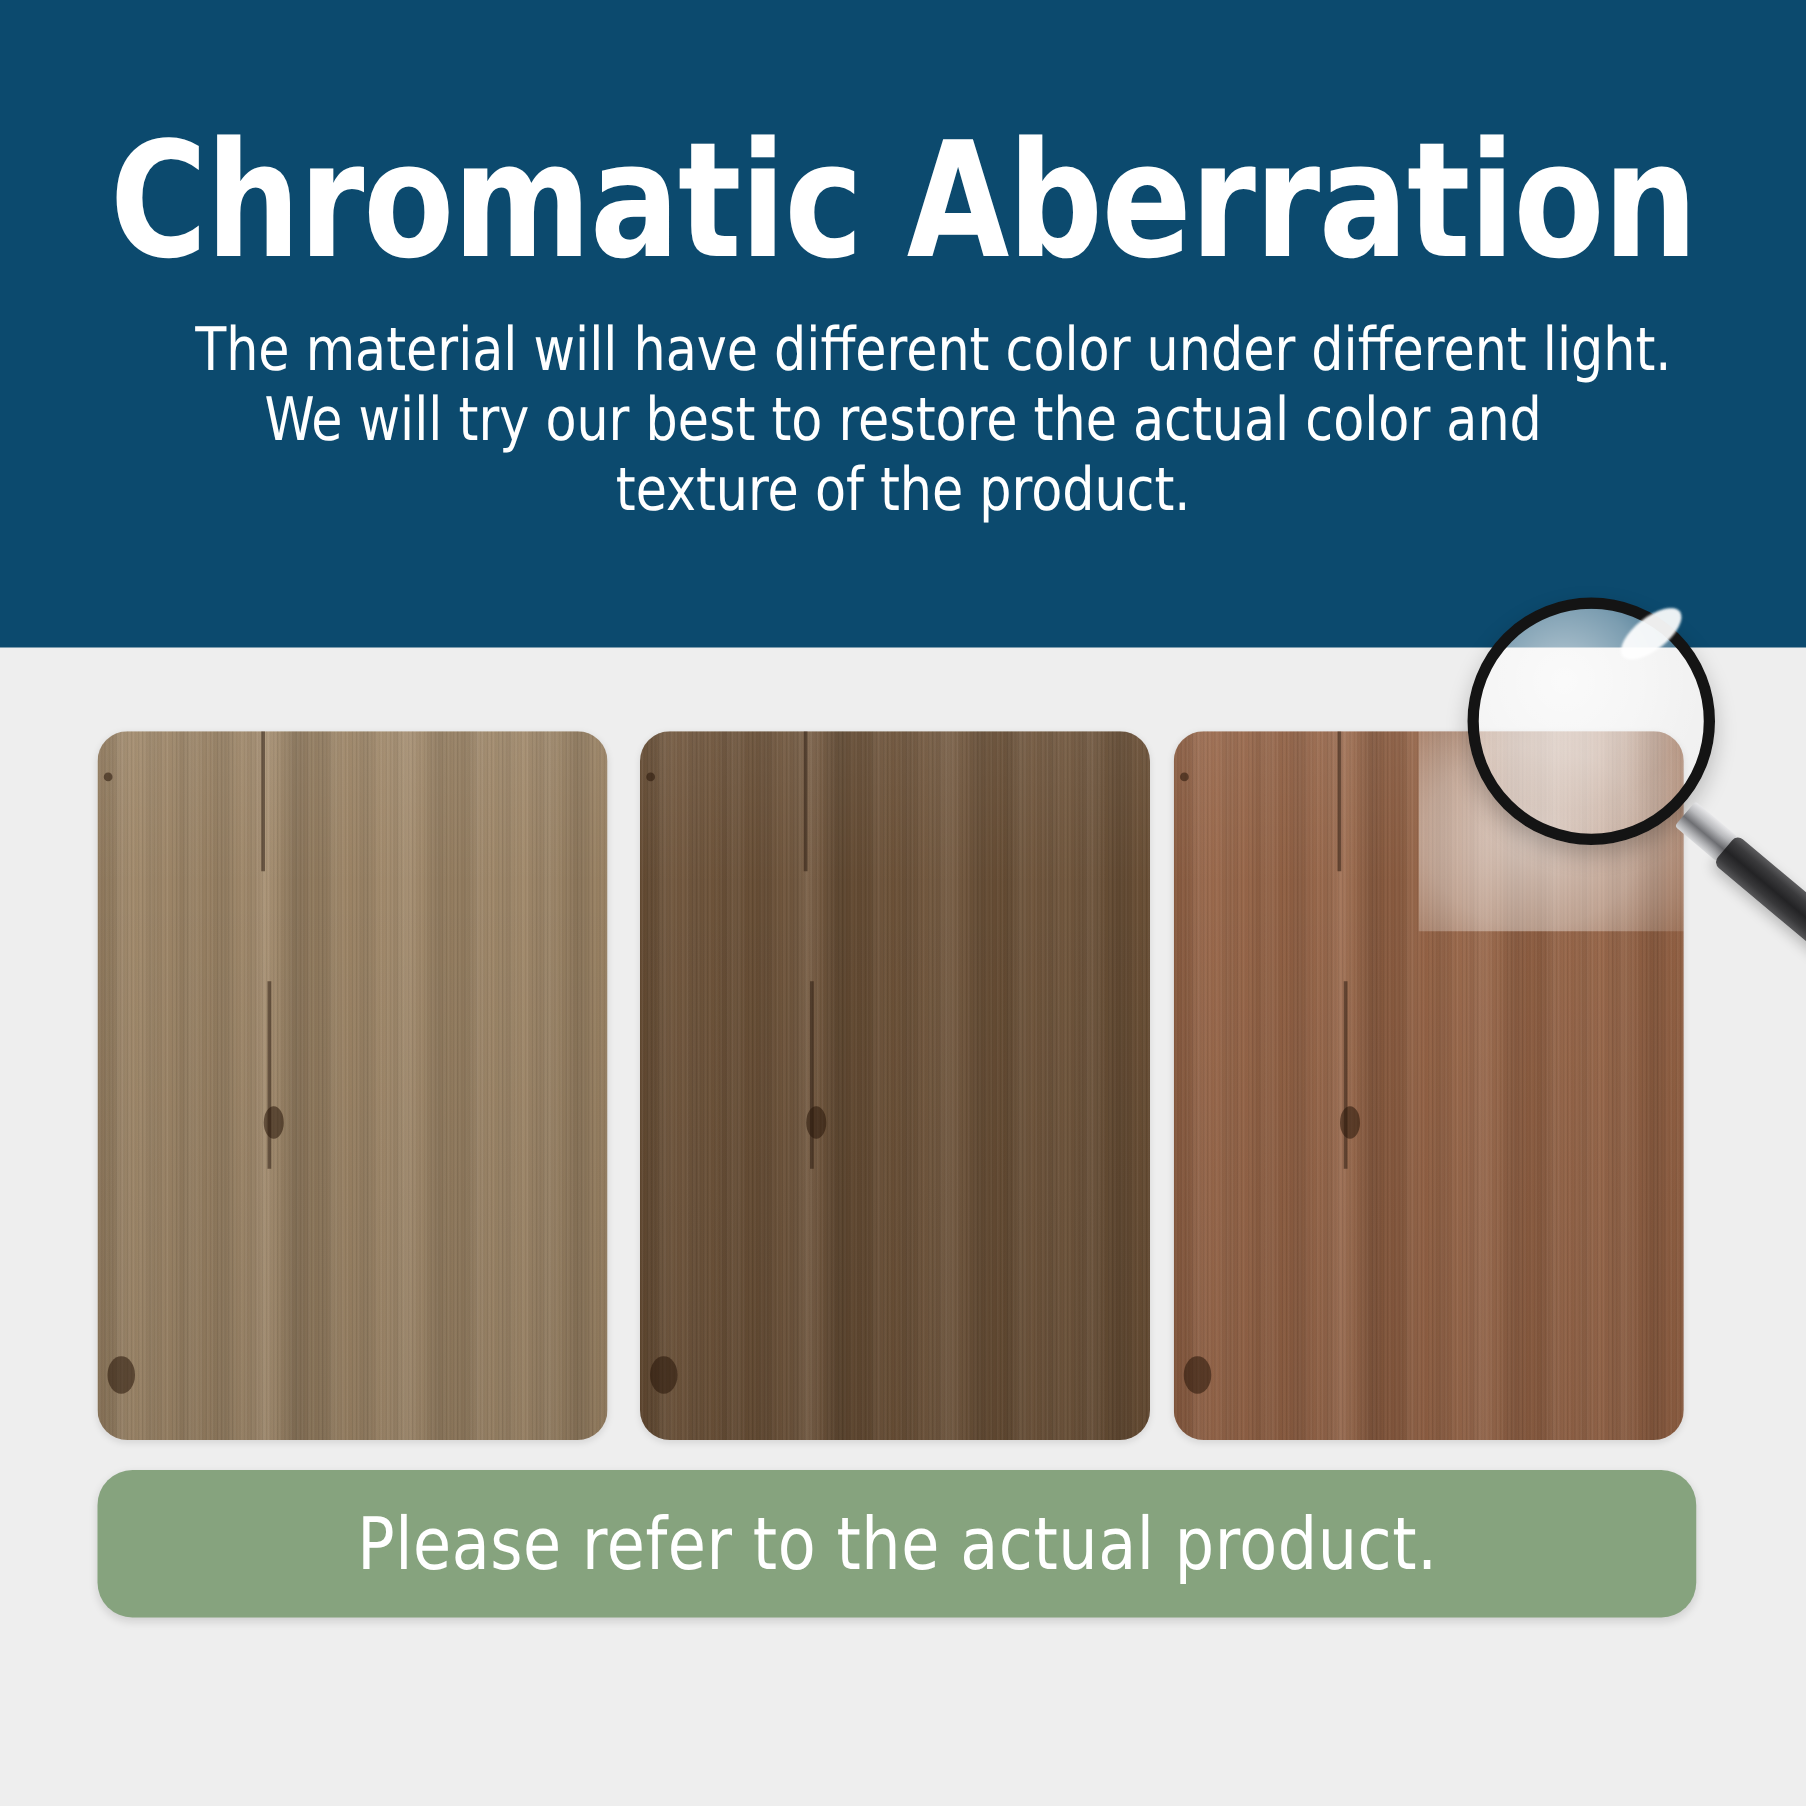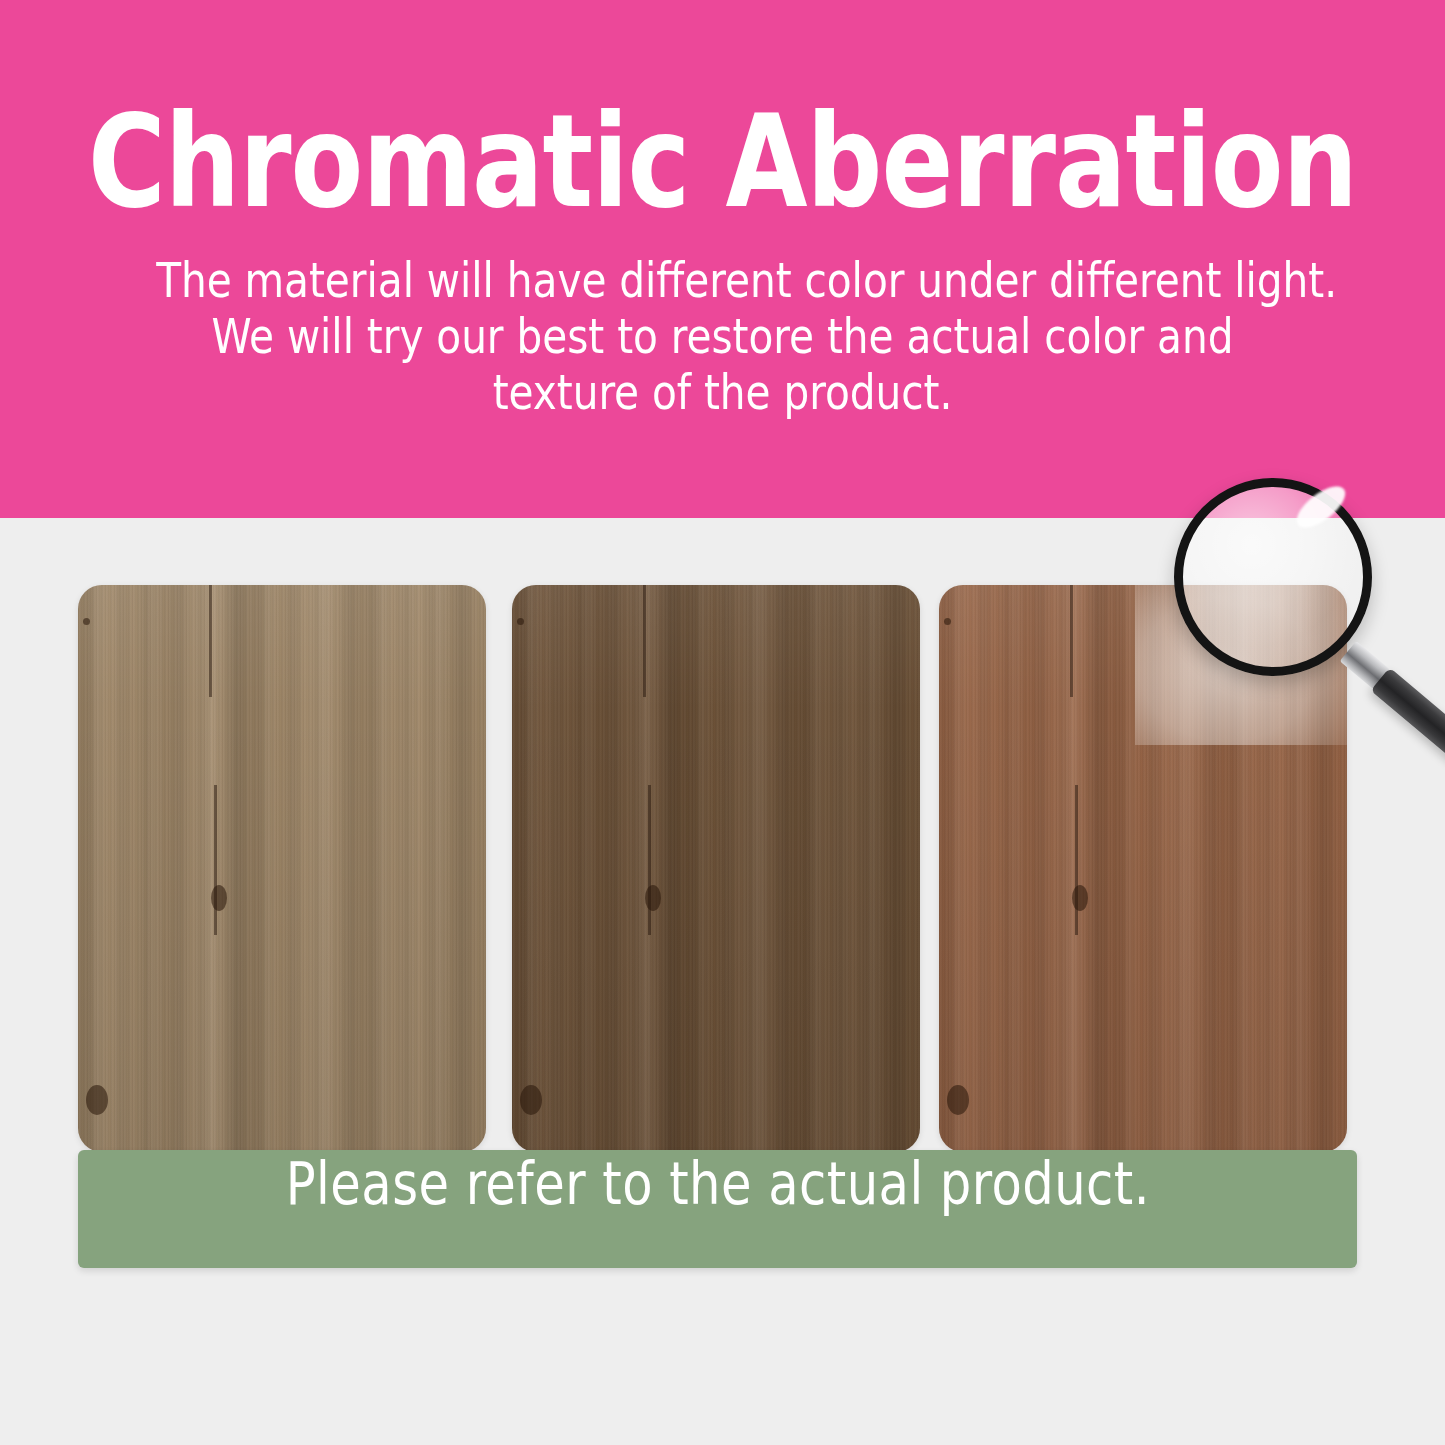--- a/index.html
+++ b/index.html
@@ -15,21 +15,21 @@
     position: relative;
   }
 
   
   .header {
     position: absolute;
     left: 0;
     top: 0;
     width: 1445px;
     height: 518px;
-    background: #ec4899;
+    background: #0c4a6e;
     overflow: hidden;
   }
   .title {
     position: absolute;
     left: 0;
     top: 98px;
     width: 1445px;
     text-align: center;
     color: #ffffff;
     font-family: "Liberation Sans Narrow", "DejaVu Sans Condensed", "Liberation Sans", sans-serif;
@@ -201,28 +201,28 @@
     border-radius: 6px 12px 12px 6px;
     transform: rotate(40deg);
     transform-origin: left center;
     box-shadow: 0 4px 10px rgba(0,0,0,0.22);
   }
 
   
   .banner {
     position: absolute;
     left: 78px;
-    top: 1150px;
+    top: 1176px;
     width: 1279px;
     height: 118px;
     background: #86a37e;
-    border-radius: 6px;
+    border-radius: 28px;
     box-shadow: 0 3px 7px rgba(0,0,0,0.12);
     display: flex;
-    align-items: flex-start;
+    align-items: center;
     justify-content: center;
   }
   .banner-text {
     color: #ffffff;
     font-family: "Liberation Sans Narrow", "DejaVu Sans Condensed", "Liberation Sans", sans-serif;
     font-size: 58px;
     font-weight: normal;
     letter-spacing: 0.5px;
     transform: scaleX(0.95);
     white-space: nowrap;

